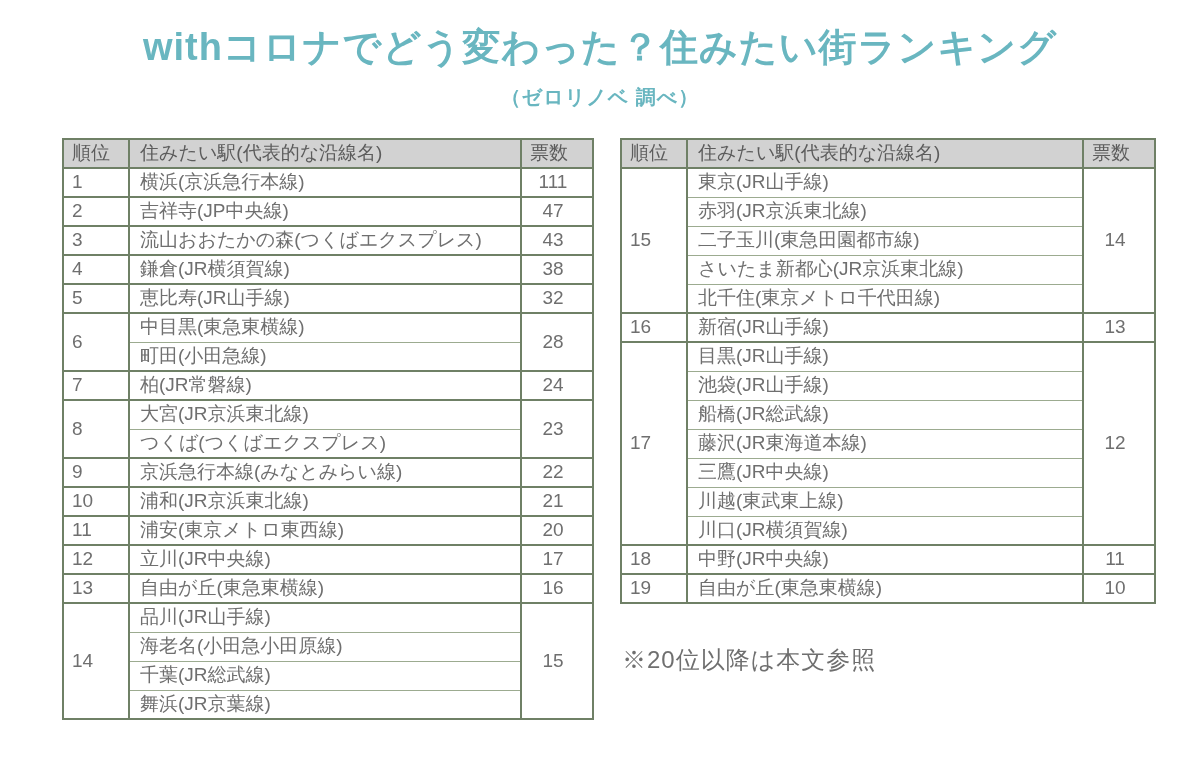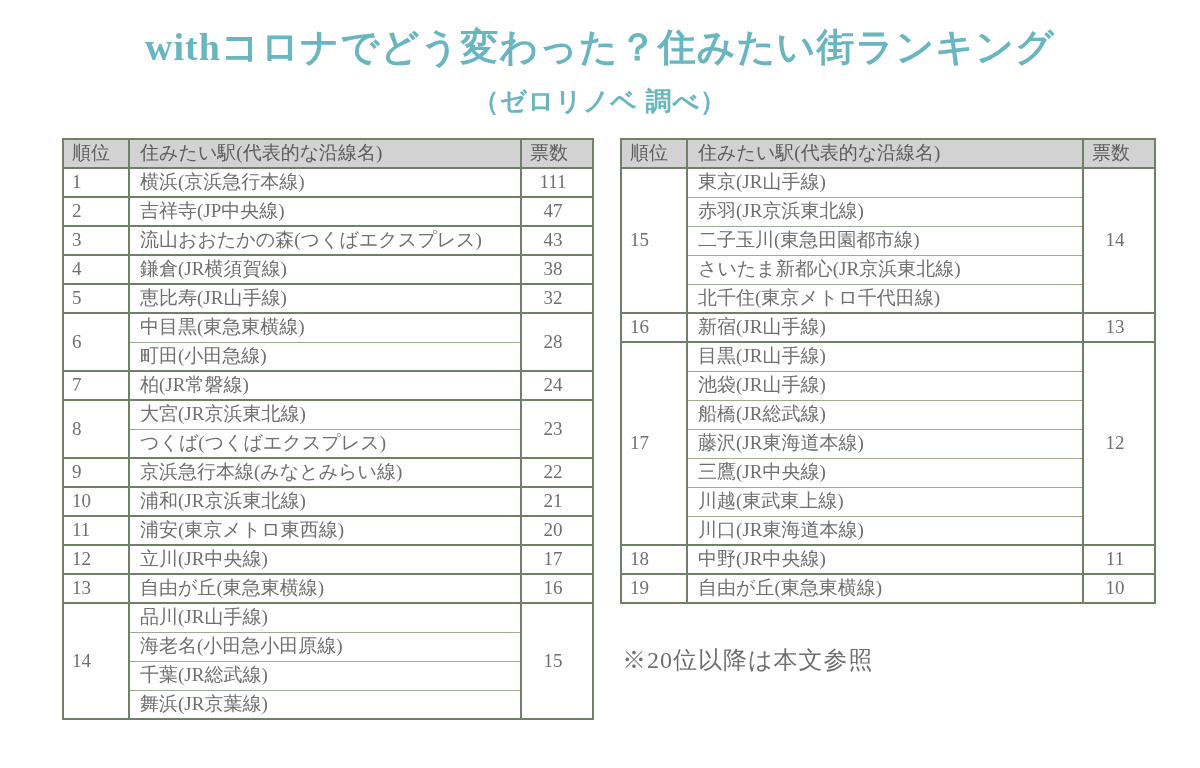--- a/index.html
+++ b/index.html
@@ -10,21 +10,21 @@
     --header-bg: #d2d2d2;
     --header-text: #5c5c5c;
   }
   * { box-sizing: border-box; }
   html, body { margin: 0; padding: 0; background: #ffffff; }
   .page {
     position: relative;
     width: 1200px;
     height: 768px;
     background: #ffffff;
-    font-family: Liberation Serif, serif;
+    font-family: Liberation Sans, sans-serif;
     overflow: hidden;
     padding-left: 10px;
   }
   .title {
     position: absolute;
     top: 22px;
     left: 0;
     width: 100%;
     margin: 0;
     text-align: center;
@@ -33,21 +33,21 @@
     letter-spacing: 1px;
     color: var(--accent);
   }
   .subtitle {
     position: absolute;
     top: 84px;
     left: 0;
     width: 100%;
     margin: 0;
     text-align: center;
-    font-size: 26px;
+    font-size: 20px;
     font-weight: bold;
     letter-spacing: 1px;
     color: var(--accent);
   }
   table.rank-table {
     position: absolute;
     top: 138px;
     border-collapse: collapse;
     table-layout: fixed;
   }
@@ -245,21 +245,21 @@
         <tr>
           <td class="station sub-top sub-bottom">藤沢(JR東海道本線)</td>
         </tr>
         <tr>
           <td class="station sub-top sub-bottom">三鷹(JR中央線)</td>
         </tr>
         <tr>
           <td class="station sub-top sub-bottom">川越(東武東上線)</td>
         </tr>
         <tr>
-          <td class="station sub-top">川口(JR東海道本線)</td>
+          <td class="station sub-top">川口(JR横須賀線)</td>
         </tr>
         <tr>
           <td class="rank" rowspan="1">18</td>
           <td class="station">中野(JR中央線)</td>
           <td class="votes" rowspan="1">11</td>
         </tr>
         <tr>
           <td class="rank" rowspan="1">19</td>
           <td class="station">自由が丘(東急東横線)</td>
           <td class="votes" rowspan="1">10</td>

